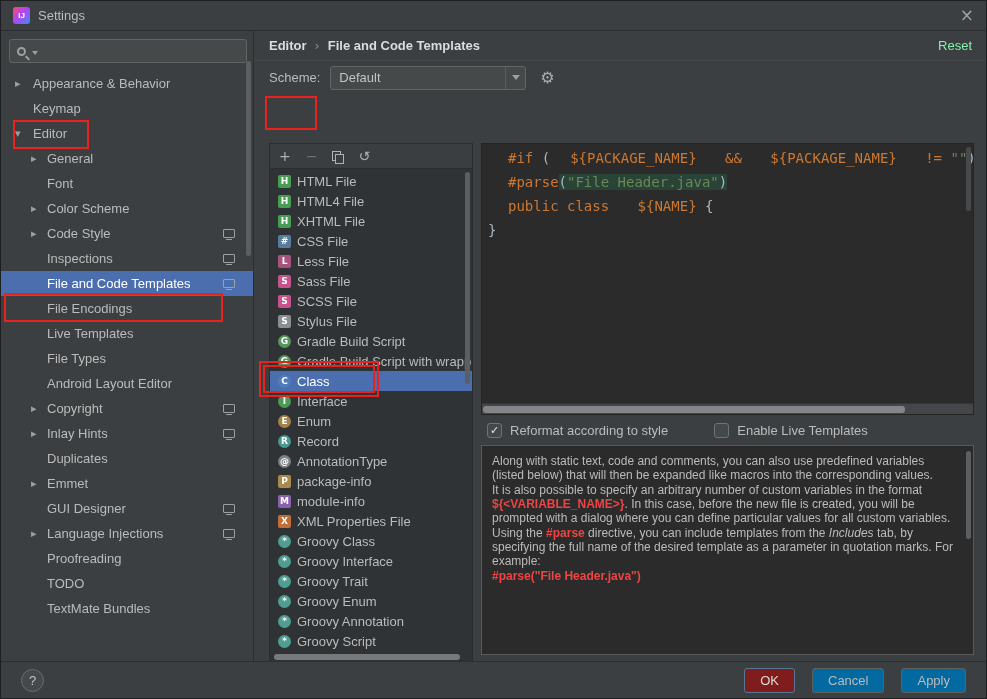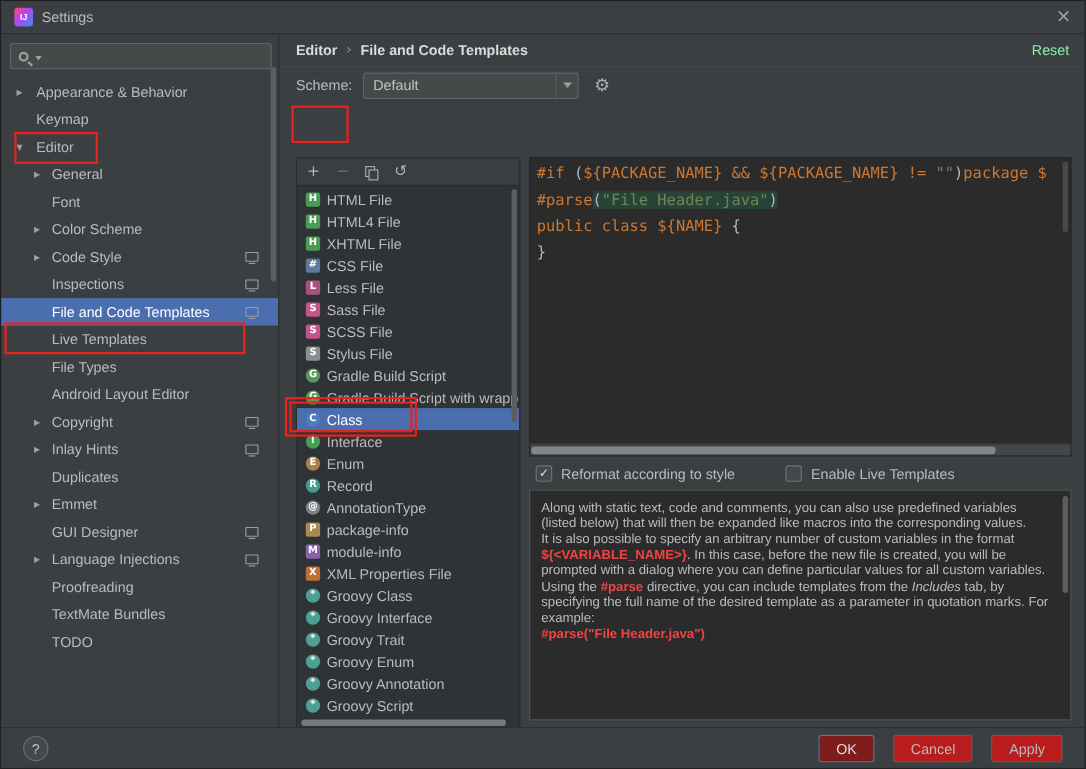--- a/index.html
+++ b/index.html
@@ -72,21 +72,21 @@
     display:flex;align-items:center;justify-content:center;font-family:"DejaVu Sans",sans-serif;}
   .list-vscroll{position:absolute;right:2px;top:28px;width:5px;height:212px;background:#5c5f61;border-radius:3px;}
   .list-hscroll{position:absolute;left:4px;bottom:2px;height:6px;width:calc(100% - 16px);background:#77797b;border-radius:3px;}
 
   
   .right-panel{flex:1;margin-left:8px;margin-right:12px;display:flex;flex-direction:column;min-width:0;}
   .editor{height:260px;background:#2b2b2b;border:1px solid #232525;border-bottom:none;
     font-family:"DejaVu Sans Mono",monospace;font-size:14px;line-height:24px;
     padding:2px 6px;position:relative;overflow:hidden;flex:none;}
   .code-line{white-space:pre;}
-  .c-d{color:#cc7832;}
+  .c-d{color:#cc7832;margin-left:20px;}
   .c-p{color:#a9b7c6;}
   .c-s{color:#6a8759;}
   .c-hp{color:#a9b7c6;background:#294436;}
   .c-hs{color:#6a8759;background:#294436;}
   .editor-vthumb{position:absolute;right:2px;top:3px;width:5px;height:64px;background:#47494b;border-radius:3px;}
   .editor-hscroll{height:12px;background:#44474a;border:1px solid #232525;border-top:1px solid #333637;position:relative;flex:none;}
   .editor-hscroll .thumb{position:absolute;left:1px;top:2px;height:7px;width:86%;background:#838688;border-radius:3px;}
 
   .opts{height:30px;display:flex;align-items:center;gap:46px;padding-left:6px;flex:none;}
   .opt{display:flex;align-items:center;gap:8px;}
@@ -99,21 +99,21 @@
   .b{font-weight:bold;color:#ef4444;}
   .i{font-style:italic;}
   .desc-vscroll{position:absolute;right:2px;top:5px;width:5px;height:88px;background:#5c5f61;border-radius:3px;}
 
   
   .footer{position:absolute;left:0;bottom:0;width:100%;height:37px;border-top:1px solid #2c2e30;
     display:flex;align-items:center;padding:0 20px;gap:17px;background:#3c3f41;}
   .help{width:23px;height:23px;border-radius:50%;border:1px solid #6b6e70;background:#45494b;
     display:flex;align-items:center;justify-content:center;color:#c0c2c4;flex:none;}
   .footer-spacer{flex:1;}
-  .btn{height:25px;padding:0 15px;border:1px solid #5e6060;border-radius:3px;background:#b91c1c;
+  .btn{height:25px;padding:0 15px;border:1px solid #5e6060;border-radius:3px;background:#0369a1;
     color:#bbbbbb;display:flex;align-items:center;font-size:13px;}
   .btn.primary{background:#7f1d1d;border-color:#537699;color:#dcdcdc;}
 
   
   .anno{position:absolute;border:2px solid #e8231d;pointer-events:none;z-index:50;}
 </style>
 </head>
 <body>
 
 <div class="window">
@@ -164,20 +164,24 @@
           <span class="tl">Inspections</span>
           <span class="badge"></span>
         </div>
         <div class="tree-row lvl1 sel">
           <span class="tw"></span>
           <span class="tl">File and Code Templates</span>
           <span class="badge"></span>
         </div>
         <div class="tree-row lvl1">
           <span class="tw"></span>
+          <span class="tl">File Encodings</span>
+        </div>
+        <div class="tree-row lvl1">
+          <span class="tw"></span>
           <span class="tl">Live Templates</span>
         </div>
         <div class="tree-row lvl1">
           <span class="tw"></span>
           <span class="tl">File Types</span>
         </div>
         <div class="tree-row lvl1">
           <span class="tw"></span>
           <span class="tl">Android Layout Editor</span>
         </div>
@@ -208,25 +212,25 @@
           <span class="tw">▸</span>
           <span class="tl">Language Injections</span>
           <span class="badge"></span>
         </div>
         <div class="tree-row lvl1">
           <span class="tw"></span>
           <span class="tl">Proofreading</span>
         </div>
         <div class="tree-row lvl1">
           <span class="tw"></span>
+          <span class="tl">TODO</span>
+        </div>
+        <div class="tree-row lvl1">
+          <span class="tw"></span>
           <span class="tl">TextMate Bundles</span>
-        </div>
-        <div class="tree-row lvl1">
-          <span class="tw"></span>
-          <span class="tl">TODO</span>
         </div>
       </div>
     <div class="sb-vscroll"></div>
   </div>
 
   <div class="main">
 
     <div class="crumbs">
       <span class="crumb">Editor</span>
       <span class="crumb-sep glyph">›</span>

